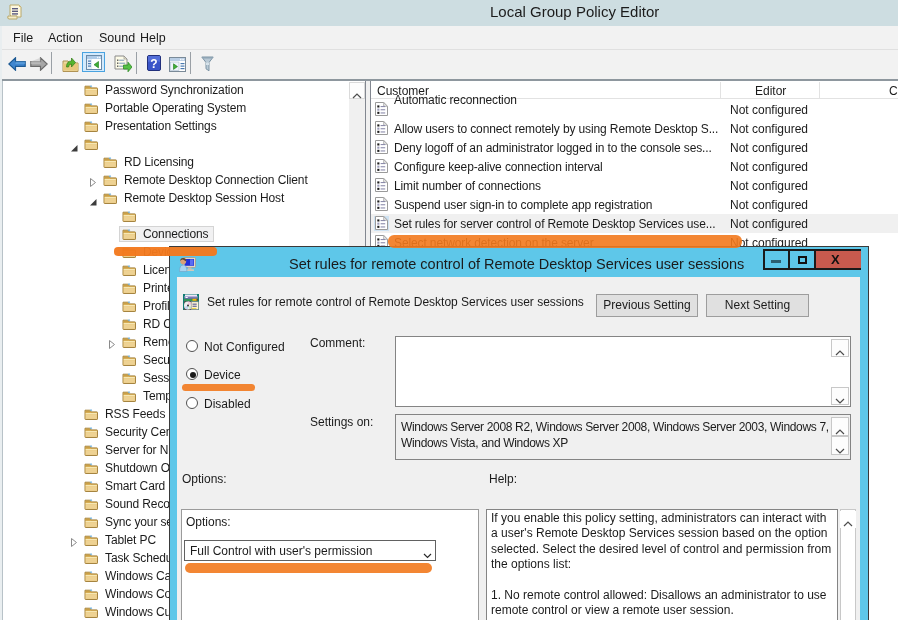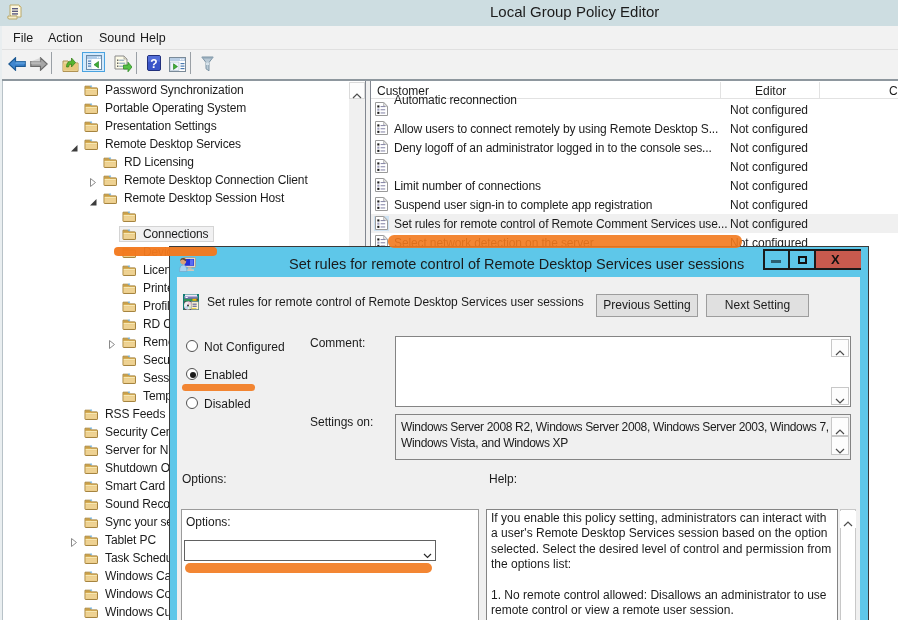--- a/index.html
+++ b/index.html
@@ -143,21 +143,20 @@
 <div class="abs" style="left:71px;top:141px"><svg width="7" height="7" viewBox="0 0 7 7">
         <path d="M6.5,0 V6.5 H0 Z" fill="#3c3c3c"></path>
       </svg></div>
 <div class="abs" style="left:84px;top:138px"><svg width="14" height="12" viewBox="0 0 14 12">
         <path d="M1,2.2 h4.6 q0.8,0 1,0.8 l0.3,0.9 h6 q0.6,0 0.6,0.6 v6.4 q0,0.6 -0.6,0.6 h-11.3 q-0.6,0 -0.6,-0.6 z" fill="#e5bd65" stroke="#a58440" stroke-width="1"></path>
         <path d="M1.6,4.6 h11.3 v-0.4 h-6.3 l-0.5,-1.4 h-4.5 z" fill="#c99f47"></path>
         <path d="M1.6,5 h11.3 v1.2 h-11.3 z" fill="#f6e7b4"></path>
         <path d="M1.6,6.2 h11.3 v4.7 h-11.3 z" fill="#eed293"></path>
         <rect x="5.9" y="1.6" width="2.2" height="1.2" rx="0.4" fill="#6aaede"></rect>
       </svg></div>
-<div class="trow" style="left:105px;top:135px">Remote Desktop Services</div>
 <div class="abs" style="left:103px;top:156px"><svg width="14" height="12" viewBox="0 0 14 12">
         <path d="M1,2.2 h4.6 q0.8,0 1,0.8 l0.3,0.9 h6 q0.6,0 0.6,0.6 v6.4 q0,0.6 -0.6,0.6 h-11.3 q-0.6,0 -0.6,-0.6 z" fill="#e5bd65" stroke="#a58440" stroke-width="1"></path>
         <path d="M1.6,4.6 h11.3 v-0.4 h-6.3 l-0.5,-1.4 h-4.5 z" fill="#c99f47"></path>
         <path d="M1.6,5 h11.3 v1.2 h-11.3 z" fill="#f6e7b4"></path>
         <path d="M1.6,6.2 h11.3 v4.7 h-11.3 z" fill="#eed293"></path>
         <rect x="5.9" y="1.6" width="2.2" height="1.2" rx="0.4" fill="#6aaede"></rect>
       </svg></div>
 <div class="trow" style="left:124px;top:153px">RD Licensing</div>
 <div class="abs" style="left:90px;top:176px"><svg width="6" height="9" viewBox="0 0 6 9">
         <path d="M0.5,0.5 V8.5 L5.5,4.5 Z" fill="#fff" stroke="#8a8a8a"></path>
@@ -422,20 +421,21 @@
 <div class="abs" style="left:375px;top:159px"><svg width="13" height="14" viewBox="0 0 13 14">
         <path d="M0.5,0.5 h8.2 l3.8,3.8 v9.2 h-12 z" fill="#fff" stroke="#9a9a9a"></path>
         <path d="M8.7,0.5 l3.8,3.8 h-3.8 z" fill="#ececec" stroke="#9a9a9a" stroke-width=".7"></path>
         <rect x="2.3" y="3.4" width="2.1" height="2.1" fill="#1b1b1b"></rect>
         <rect x="5.6" y="4" width="4.6" height="1.1" fill="#8c8cab"></rect>
         <rect x="2.3" y="6.6" width="2.1" height="2.1" fill="#9a9ab8"></rect>
         <rect x="5.6" y="7.2" width="4.6" height="1.1" fill="#8c8cab"></rect>
         <rect x="2.3" y="9.8" width="2.1" height="2.1" fill="#1b1b1b"></rect>
         <rect x="5.6" y="10.4" width="4.6" height="1.1" fill="#8c8cab"></rect>
       </svg></div>
+<div class="abs nw" style="letter-spacing:-0.12px;left:394px;top:160px">Configure keep-alive connection interval</div>
 <div class="abs nw" style="left:730px;top:160px">Not configured</div>
 <div class="abs" style="left:375px;top:178px"><svg width="13" height="14" viewBox="0 0 13 14">
         <path d="M0.5,0.5 h8.2 l3.8,3.8 v9.2 h-12 z" fill="#fff" stroke="#9a9a9a"></path>
         <path d="M8.7,0.5 l3.8,3.8 h-3.8 z" fill="#ececec" stroke="#9a9a9a" stroke-width=".7"></path>
         <rect x="2.3" y="3.4" width="2.1" height="2.1" fill="#1b1b1b"></rect>
         <rect x="5.6" y="4" width="4.6" height="1.1" fill="#8c8cab"></rect>
         <rect x="2.3" y="6.6" width="2.1" height="2.1" fill="#9a9ab8"></rect>
         <rect x="5.6" y="7.2" width="4.6" height="1.1" fill="#8c8cab"></rect>
         <rect x="2.3" y="9.8" width="2.1" height="2.1" fill="#1b1b1b"></rect>
         <rect x="5.6" y="10.4" width="4.6" height="1.1" fill="#8c8cab"></rect>
@@ -459,21 +459,21 @@
 <div class="abs" style="left:375px;top:216px"><svg width="13" height="14" viewBox="0 0 13 14">
         <path d="M0.5,0.5 h8.2 l3.8,3.8 v9.2 h-12 z" fill="#fff" stroke="#9a9a9a"></path>
         <path d="M8.7,0.5 l3.8,3.8 h-3.8 z" fill="#ececec" stroke="#9a9a9a" stroke-width=".7"></path>
         <rect x="2.3" y="3.4" width="2.1" height="2.1" fill="#1b1b1b"></rect>
         <rect x="5.6" y="4" width="4.6" height="1.1" fill="#8c8cab"></rect>
         <rect x="2.3" y="6.6" width="2.1" height="2.1" fill="#9a9ab8"></rect>
         <rect x="5.6" y="7.2" width="4.6" height="1.1" fill="#8c8cab"></rect>
         <rect x="2.3" y="9.8" width="2.1" height="2.1" fill="#1b1b1b"></rect>
         <rect x="5.6" y="10.4" width="4.6" height="1.1" fill="#8c8cab"></rect>
       </svg></div>
-<div class="abs nw" style="letter-spacing:-0.12px;left:394px;top:217px">Set rules for remote control of Remote Comment Services use...</div>
+<div class="abs nw" style="letter-spacing:-0.12px;left:394px;top:217px">Set rules for server control of Remote Desktop Services use...</div>
 <div class="abs nw" style="left:730px;top:217px">Not configured</div>
 <div class="abs" style="left:375px;top:235px"><svg width="13" height="14" viewBox="0 0 13 14">
         <path d="M0.5,0.5 h8.2 l3.8,3.8 v9.2 h-12 z" fill="#fff" stroke="#9a9a9a"></path>
         <path d="M8.7,0.5 l3.8,3.8 h-3.8 z" fill="#ececec" stroke="#9a9a9a" stroke-width=".7"></path>
         <rect x="2.3" y="3.4" width="2.1" height="2.1" fill="#1b1b1b"></rect>
         <rect x="5.6" y="4" width="4.6" height="1.1" fill="#8c8cab"></rect>
         <rect x="2.3" y="6.6" width="2.1" height="2.1" fill="#9a9ab8"></rect>
         <rect x="5.6" y="7.2" width="4.6" height="1.1" fill="#8c8cab"></rect>
         <rect x="2.3" y="9.8" width="2.1" height="2.1" fill="#1b1b1b"></rect>
         <rect x="5.6" y="10.4" width="4.6" height="1.1" fill="#8c8cab"></rect>
@@ -523,21 +523,21 @@
       </svg></div>
 <div class="abs nw" style="left:207px;top:295px">Set rules for remote control of Remote Desktop Services user sessions</div>
 <div class="btn" style="left:596px;top:294px;width:102px;height:23px;line-height:21px">Previous Setting</div>
 <div class="btn" style="left:706px;top:294px;width:103px;height:23px;line-height:21px">Next Setting</div>
 <div class="radio" style="left:186px;top:340px"></div>
 <div class="radio" style="left:186px;top:368px">
       <div class="dot"></div>
     </div>
 <div class="radio" style="left:186px;top:397px"></div>
 <div class="abs nw" style="left:204px;top:340px">Not Configured</div>
-<div class="abs nw" style="left:204px;top:368px">Enabled</div>
+<div class="abs nw" style="left:204px;top:368px">Device</div>
 <div class="abs nw" style="left:204px;top:397px">Disabled</div>
 <div class="abs nw" style="left:310px;top:336px">Comment:</div>
 <div class="tbox" style="left:395px;top:336px;width:456px;height:71px"></div>
 <div class="sbbtn" style="left:831px;top:339px;width:18px;height:18px;padding-top:5px"><svg width="10" height="6" viewBox="0 0 10 6">
         <path d="M1,5 L5,1 L9,5" stroke="#4d4d4d" fill="none" stroke-width="1.2"></path>
       </svg></div>
 <div class="sbbtn" style="left:831px;top:387px;width:18px;height:18px;padding-top:5px"><svg width="10" height="6" viewBox="0 0 10 6">
         <path d="M1,1 L5,5 L9,1" stroke="#4d4d4d" fill="none" stroke-width="1.2"></path>
       </svg></div>
 <div class="abs nw" style="left:310px;top:415px">Settings on:</div>
@@ -547,20 +547,21 @@
         <path d="M1,5 L5,1 L9,5" stroke="#4d4d4d" fill="none" stroke-width="1.2"></path>
       </svg></div>
 <div class="sbbtn" style="left:831px;top:436px;width:18px;height:19px;padding-top:6px"><svg width="10" height="6" viewBox="0 0 10 6">
         <path d="M1,1 L5,5 L9,1" stroke="#4d4d4d" fill="none" stroke-width="1.2"></path>
       </svg></div>
 <div class="abs nw" style="left:182px;top:472px">Options:</div>
 <div class="abs nw" style="left:489px;top:472px">Help:</div>
 <div class="abs" style="left:181px;top:509px;width:298px;height:111px;background:#fff;border:1px solid #9b9b9b;border-bottom:none"></div>
 <div class="abs nw" style="left:186px;top:515px">Options:</div>
 <div class="abs" style="left:184px;top:540px;width:252px;height:21px;background:#fff;border:1px solid #616161"></div>
+<div class="abs nw" style="left:190px;top:544px">Full Control with user's permission</div>
 <div class="abs" style="left:423px;top:548px"><svg width="9" height="6" viewBox="0 0 9 6">
         <path d="M1,1 L4.5,4.5 L8,1" stroke="#2a2a2a" fill="none" stroke-width="1.2"></path>
       </svg></div>
 <div class="tbox" style="left:486px;top:509px;width:352px;height:111px;border-bottom:none"></div>
 <div class="abs" style="left:491px;top:511px;width:345px;line-height:15.4px">If you enable this policy setting, administrators can interact with a user's Remote Desktop Services session based on the option selected. Select the desired level of control and permission from the options list:<br><br>1. No remote control allowed: Disallows an administrator to use remote control or view a remote user session.</div>
 <div class="abs" style="left:840px;top:509px;width:16px;height:111px;background:#fff;border:1px solid #c8c8c8;border-bottom:none"></div>
 <div class="abs" style="left:840px;top:511px;width:16px;height:17px;background:#fff;text-align:center;padding-top:5px"><svg width="10" height="6" viewBox="0 0 10 6">
         <path d="M1,5 L5,1 L9,5" stroke="#4d4d4d" fill="none" stroke-width="1.2"></path>
       </svg></div>
 

